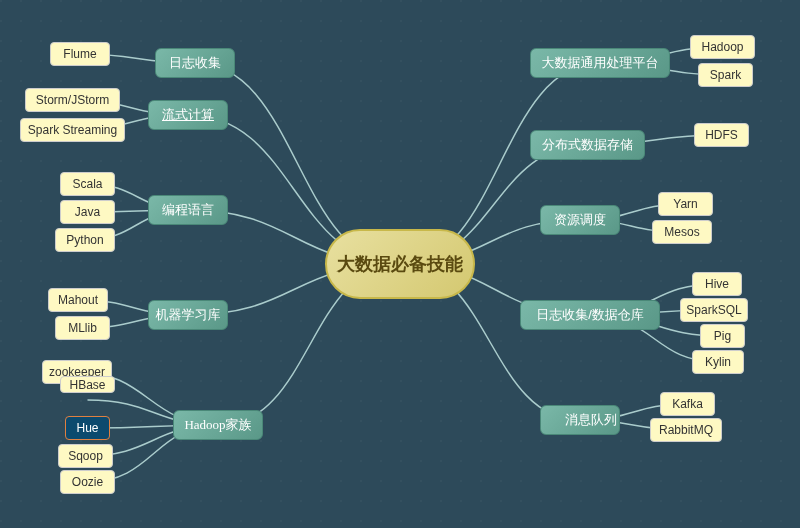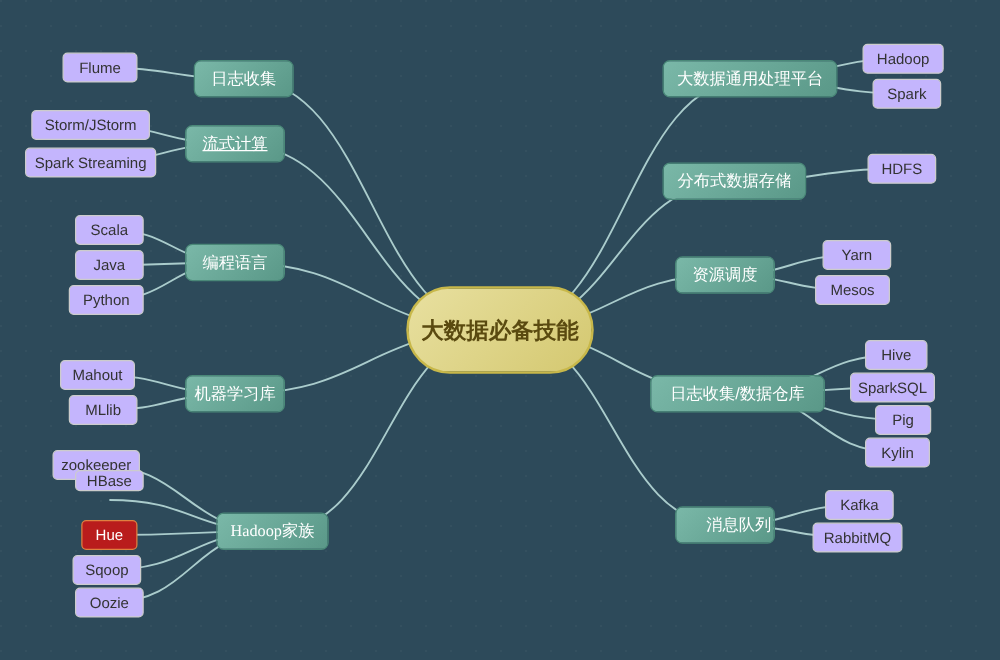--- a/index.html
+++ b/index.html
@@ -49,31 +49,31 @@
       background: linear-gradient(135deg, #7ab8a8, #5a9888);
       border: 1px solid #4a8878;
       color: #fff;
       font-size: 13px;
       padding: 5px 12px;
       border-radius: 6px;
       height: 30px;
     }
 
     .leaf-node {
-      background: #c4b5fd;
+      background: #fef9c3;
       border: 1px solid #ccc;
       color: #333;
       font-size: 12px;
       padding: 3px 10px;
       border-radius: 4px;
       height: 24px;
     }
 
     .leaf-node.orange {
-      background: #b91c1c;
+      background: #0c4a6e;
       border-color: #e08040;
       color: #fff;
     }
   </style>
 </head>
 <body>
 
 <svg class="connections" id="svg-connections">
     <path d="M400,264 C297.5,264 297.5,63 195,63" stroke="#aacccc" stroke-width="1.5" fill="none"></path>
     <path d="M195,63 C137.5,63 137.5,54 80,54" stroke="#aacccc" stroke-width="1.5" fill="none"></path>

